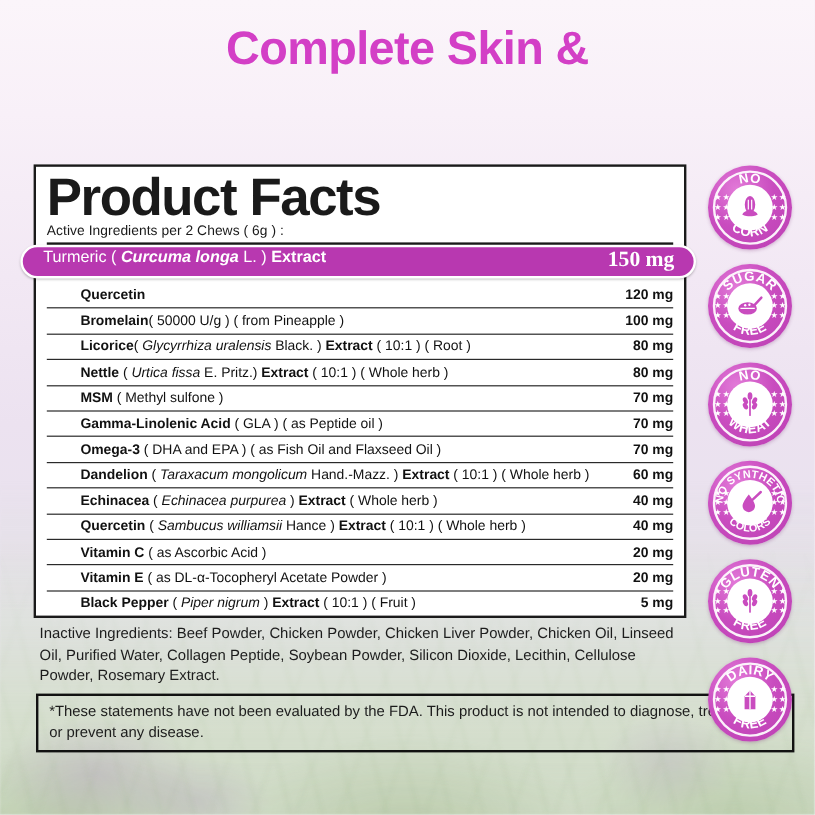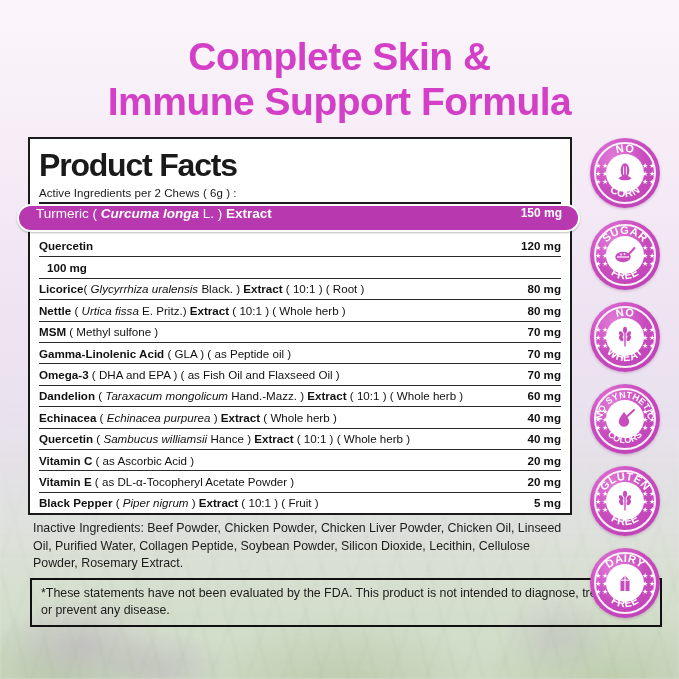--- a/index.html
+++ b/index.html
@@ -65,37 +65,37 @@
   .page { position: absolute; inset: 0; z-index: 5; }
 
   
   .title {
     text-align: center;
     color: #d33fc6;
     font-weight: bold;
     font-size: 39px;
     line-height: 45px;
     letter-spacing: -.5px;
-    padding-top: 34px;
+    padding-top: 18px;
   }
   .title span { display: block; }
 
   
   .facts-panel {
     position: absolute;
     left: 28px;
     top: 137px;
     width: 544px;
     background: #ffffff;
     border: 2px solid #1a1a1a;
     padding: 4px 9px 0 9px;
   }
 
   .facts-title {
-    font-size: 32px;
+    font-size: 44px;
     font-weight: bold;
     line-height: 44px;
     color: #1a1a1a;
     letter-spacing: -1.2px;
   }
   .serving-line {
     font-size: 11.5px;
     color: #1a1a1a;
     padding-bottom: 3px;
     letter-spacing: .05px;
@@ -114,42 +114,42 @@
     border-radius: 15px;
     box-shadow: 0 1px 2px rgba(0,0,0,.25);
     display: flex;
     align-items: flex-start;
     justify-content: space-between;
     padding: 0 16px 12px 17px;
     color: #ffffff;
     font-size: 13.5px;
     z-index: 8;
   }
-  .hero-row .amt { font-weight: bold; font-size: 12px; }
+  .hero-row .amt { font-weight: bold; font-size: 18px; font-family: Liberation Serif, serif; }
   .hero-name { font-weight: bold; white-space: nowrap; }
   .hero-name .it { font-style: italic; font-weight: bold; }
   .hero-name .rg { font-weight: normal; }
 
   
   .hero-spacer { height: 30px; }
 
   
   .rows { }
   .row {
     display: flex;
     align-items: center;
     justify-content: space-between;
     border-top: 1px solid #2a2a2a;
     height: 21.4px;
     font-size: 11.6px;
     color: #111;
     white-space: nowrap;
   }
   .row:first-child { border-top: none; }
-  .row .nm { overflow: hidden; text-overflow: ellipsis; }
+  .row .nm { overflow: hidden; text-overflow: ellipsis; margin-left: 28px; }
   .row .amt { font-weight: bold; padding-left: 8px; }
   .row .b  { font-weight: bold; }
   .row .it { font-style: italic; }
 
   
   .inactive {
     position: absolute;
     left: 33px;
     top: 520px;
     width: 540px;
@@ -254,36 +254,36 @@
 <body>
 
 <div class="bg-base"></div>
 <div class="bg-foliage"></div>
 <div class="bg-stems"></div>
 
 <div class="page">
 
   <div class="title">
     <span>Complete Skin &amp;</span>
-    <span>Immune Support Formula</span>
   </div>
 
   <div class="facts-panel">
     <div class="facts-title">Product Facts</div>
     <div class="serving-line">Active Ingredients per 2 Chews ( 6g ) :</div>
     <div class="rule-thick"></div>
 
     <div class="hero-spacer"></div>
 
     <div class="rows" id="rows">
         <div class="row">
           <div class="nm"><span class="b">Quercetin</span></div>
           <div class="amt">120 mg</div>
         </div>
         <div class="row">
+          <div class="nm"><span class="b">Bromelain</span><span>( 50000 U/g ) ( from Pineapple )</span></div>
           <div class="amt">100 mg</div>
         </div>
         <div class="row">
           <div class="nm"><span class="b">Licorice</span><span>( </span><span class="it">Glycyrrhiza uralensis</span><span> Black. ) </span><span class="b">Extract</span><span> ( 10:1 ) ( Root )</span></div>
           <div class="amt">80 mg</div>
         </div>
         <div class="row">
           <div class="nm"><span class="b">Nettle</span><span> ( </span><span class="it">Urtica fissa</span><span> E. Pritz.) </span><span class="b">Extract</span><span> ( 10:1 ) ( Whole herb )</span></div>
           <div class="amt">80 mg</div>
         </div>

